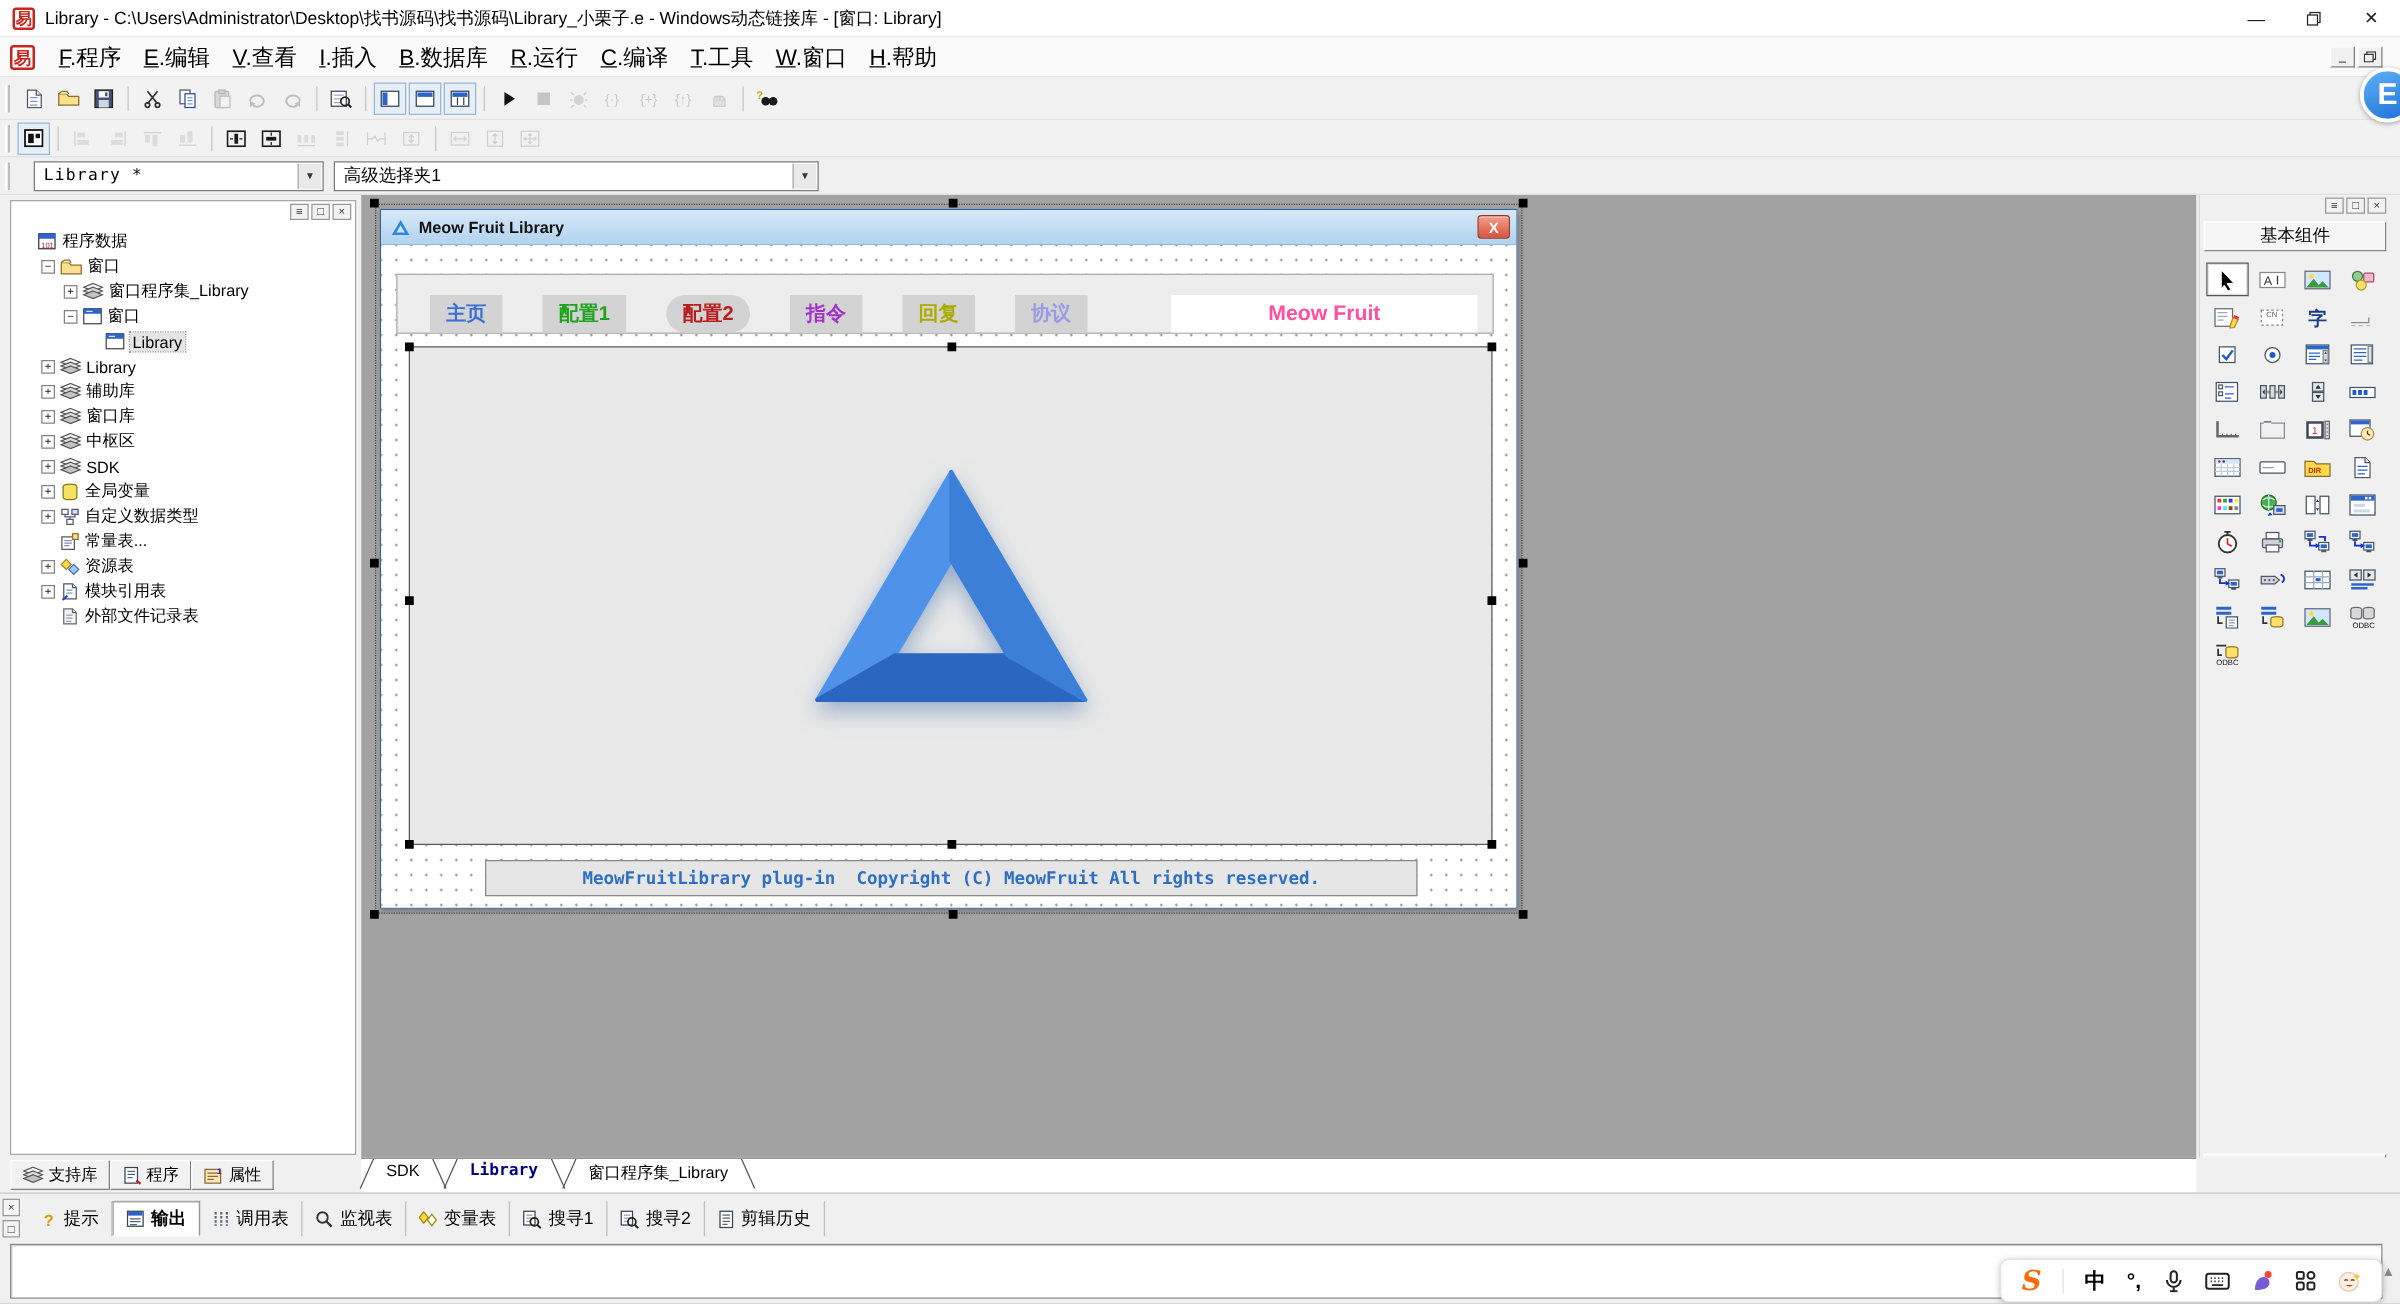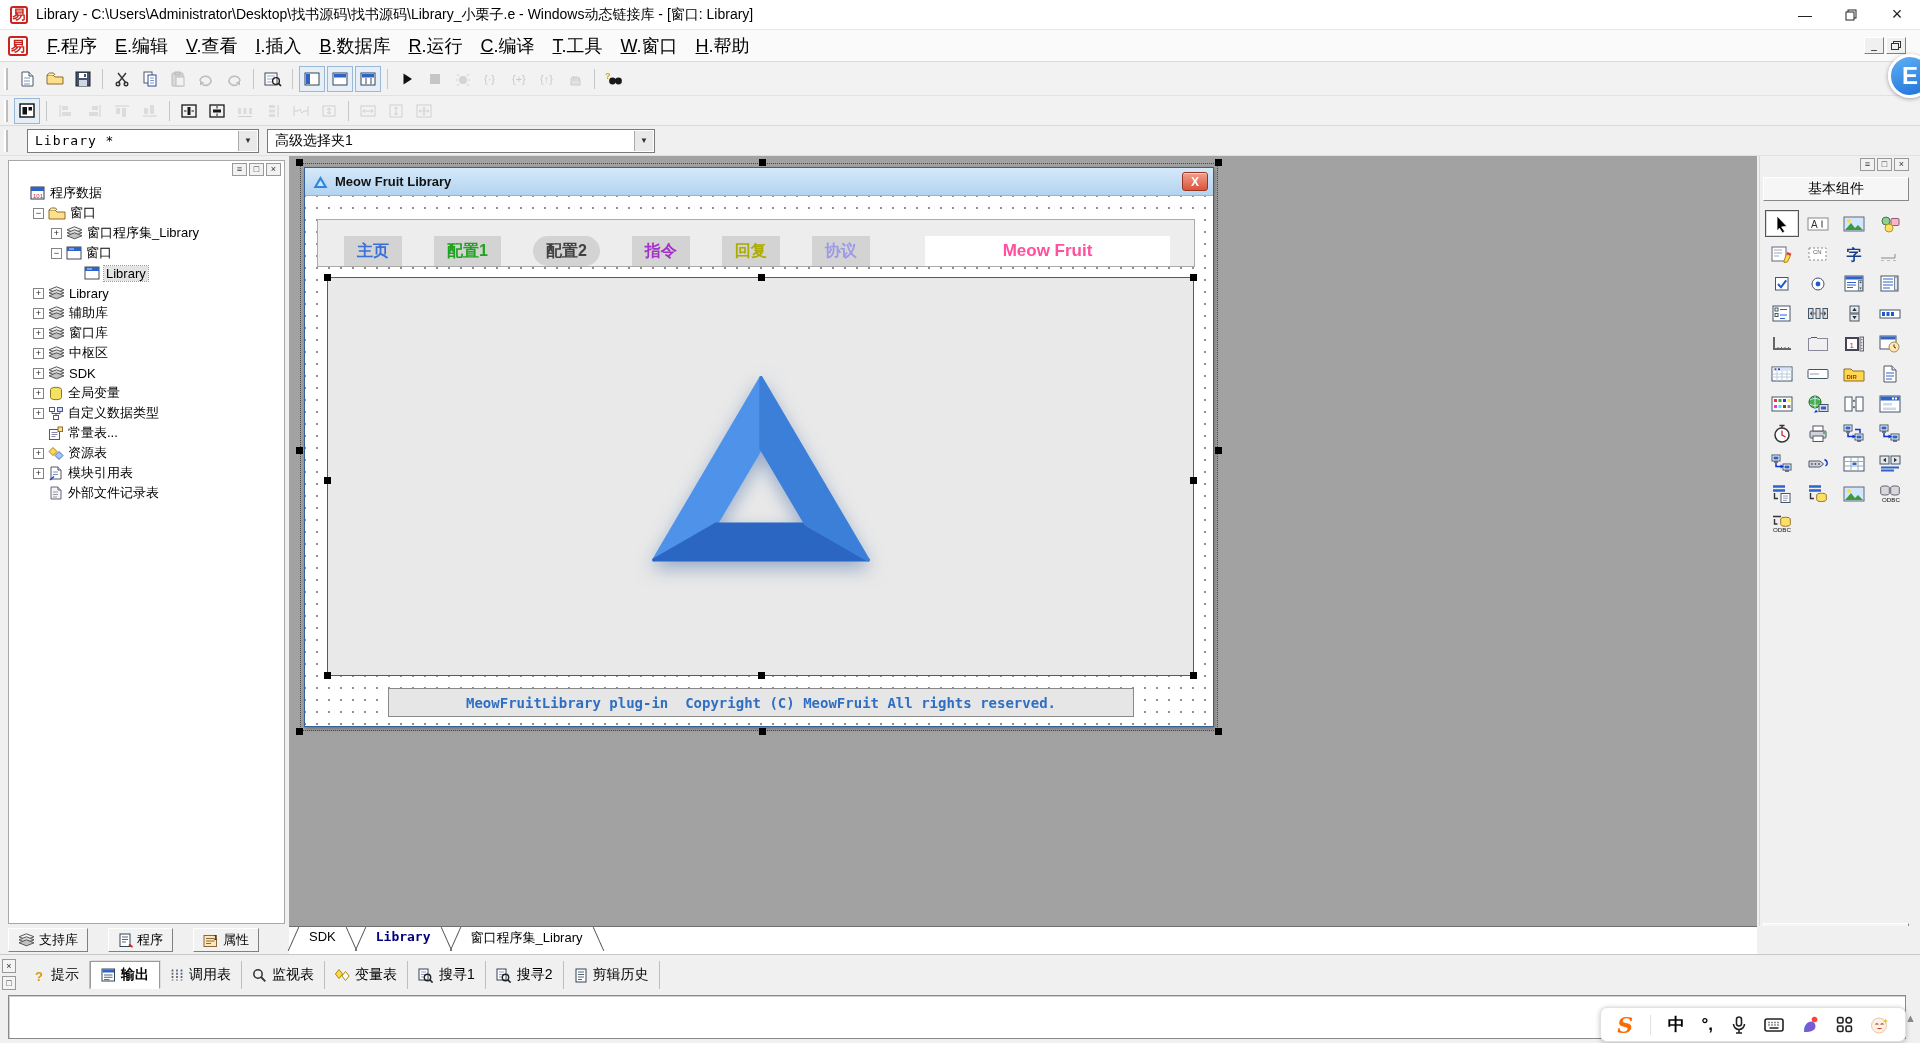--- a/index.html
+++ b/index.html
@@ -58,28 +58,28 @@
 
 .form-win{position:absolute;left:15px;top:11px;width:910px;height:560px;background:#fff;border:1px solid #35609C;outline:1px dotted #444;outline-offset:3px;box-shadow:1px 2px 4px rgba(0,0,0,.3)}
 .fw-title{height:28px;background:linear-gradient(#D6E9F9,#B2D3EF);display:flex;align-items:center;border-bottom:1px solid #8FB6DC;position:relative}
 .fw-title-text{font-size:13px;font-weight:bold;color:#111}
 .fw-icon{margin:0 7px 0 8px}
 .fw-close{position:absolute;right:5px;top:4px;width:26px;height:19px;background:linear-gradient(#F2A08C,#D9543C);border:1px solid #9C3424;border-radius:3px;color:#fff;font-weight:bold;font-size:12px;display:flex;align-items:center;justify-content:center;box-shadow:inset 0 1px 0 rgba(255,255,255,.5)}
 .fw-body{position:absolute;top:28px;left:0;right:0;bottom:0;background:#fff;background-image:radial-gradient(circle,#909090 .9px,transparent 1px);background-size:12px 12px;background-position:6px 6px}
 .fw-strip{position:absolute;left:12px;top:23px;width:878px;height:48px;background:#EDEDED;border:1px solid #ABABAB;display:flex;align-items:flex-end}
 .fw-btn{height:30px;padding:0 13px;background:#D3D3D3;display:flex;align-items:center;justify-content:center;font-size:16px;font-weight:bold;margin-left:32px;font-family:"Liberation Sans",sans-serif}
 .fw-btn:first-child{margin-left:26px}
-.fw-brand{margin-left:auto;margin-right:24px;width:245px;height:30px;background:#fff;display:flex;align-items:center;justify-content:center;font-size:17px;font-weight:bold}
+.fw-brand{margin-left:auto;margin-right:12px;width:245px;height:30px;background:#fff;display:flex;align-items:center;justify-content:center;font-size:17px;font-weight:bold}
 .fw-pic{position:absolute;left:22px;top:81px;width:867px;height:399px;background:#E9E9E9;border:1px solid #5A5A5A}
 .fw-copy{position:absolute;left:83px;top:492px;width:746px;height:29px;background:#E6E6E6;border:1px solid #8A8A8A;display:flex;align-items:center;justify-content:center;font-family:"DejaVu Sans Mono",monospace;font-size:14px;font-weight:bold;color:#2F6FC3;white-space:pre}
 .hnd{position:absolute;width:7px;height:7px;background:#000;z-index:4}
 .penrose{position:absolute;left:50%;top:50%;transform:translate(-50%,-52%);filter:drop-shadow(0 7px 9px rgba(70,110,170,.5))}
 
 .tabsrow{position:absolute;left:0;right:0;top:926px;height:28px;background:#F0F0F0}
-.side-tabs{position:absolute;left:8px;top:2px;display:flex;gap:20px}
+.side-tabs{position:absolute;left:8px;top:2px;display:flex;gap:0}
 .stab{height:24px;padding:0 9px;background:#F2F2F2;border:1px solid;border-color:#fff #808080 #808080 #fff;display:flex;align-items:center;gap:4px;font-size:13px}
 .doc-tabs-wrap{position:absolute;left:289px;top:0;width:1468px;height:28px;background:#fff;border-top:1px solid #707070;display:flex}
 .dtab{position:relative;height:23px;margin-top:0;padding:2px 20px 0;font-size:13px;display:flex;align-items:flex-start;justify-content:center}
 .dtab::before{content:"";position:absolute;left:4px;top:-1px;width:1px;height:26px;background:#555;transform:rotate(24deg)}
 .dtab::after{content:"";position:absolute;right:4px;top:-1px;width:1px;height:26px;background:#555;transform:rotate(-24deg)}
 .dtab.active{font-family:"DejaVu Sans Mono",monospace;font-weight:bold;color:#00007E}
 
 .bottomdock{position:absolute;left:0;right:0;top:954px;height:89px;background:#F0F0F0;border-top:1px solid #C8C8C8}
 .dock-ctrl{position:absolute;left:2px;top:4px;display:flex;flex-direction:column;gap:3px}
 .dockbtn{width:14px;height:14px;border:1px solid #999;background:#F4F4F4;font-size:9px;line-height:12px;text-align:center;color:#333}
@@ -604,21 +604,21 @@
         </span>
         <span class="fw-title-text">Meow Fruit Library</span>
         <span class="fw-close">X</span>
       </div>
 
       <div class="fw-body">
         <div class="fw-strip">
           <div id="form-strip-buttons" style="display:flex;align-items:center;width:100%">
             <span class="fw-btn" style="color: rgb(58, 111, 216);">主页</span>
               <span class="fw-btn" style="color: rgb(31, 163, 31);">配置1</span>
-              <span class="fw-btn" style="color: #404040; border-radius: 15px;">配置2</span>
+              <span class="fw-btn" style="color: #b91c1c; border-radius: 15px;">配置2</span>
               <span class="fw-btn" style="color: rgb(164, 49, 201);">指令</span>
               <span class="fw-btn" style="color: rgb(171, 171, 0);">回复</span>
               <span class="fw-btn" style="color: rgb(154, 154, 230);">协议</span>
               <span class="fw-brand" id="brand-box" style="color: rgb(255, 79, 158);">Meow Fruit</span>
           </div>
         </div>
 
         <div class="fw-pic">
           <div class="hnd" style="left:-4px;top:-4px"></div>
           <div class="hnd" style="left:50%;top:-4px;margin-left:-3px"></div>

